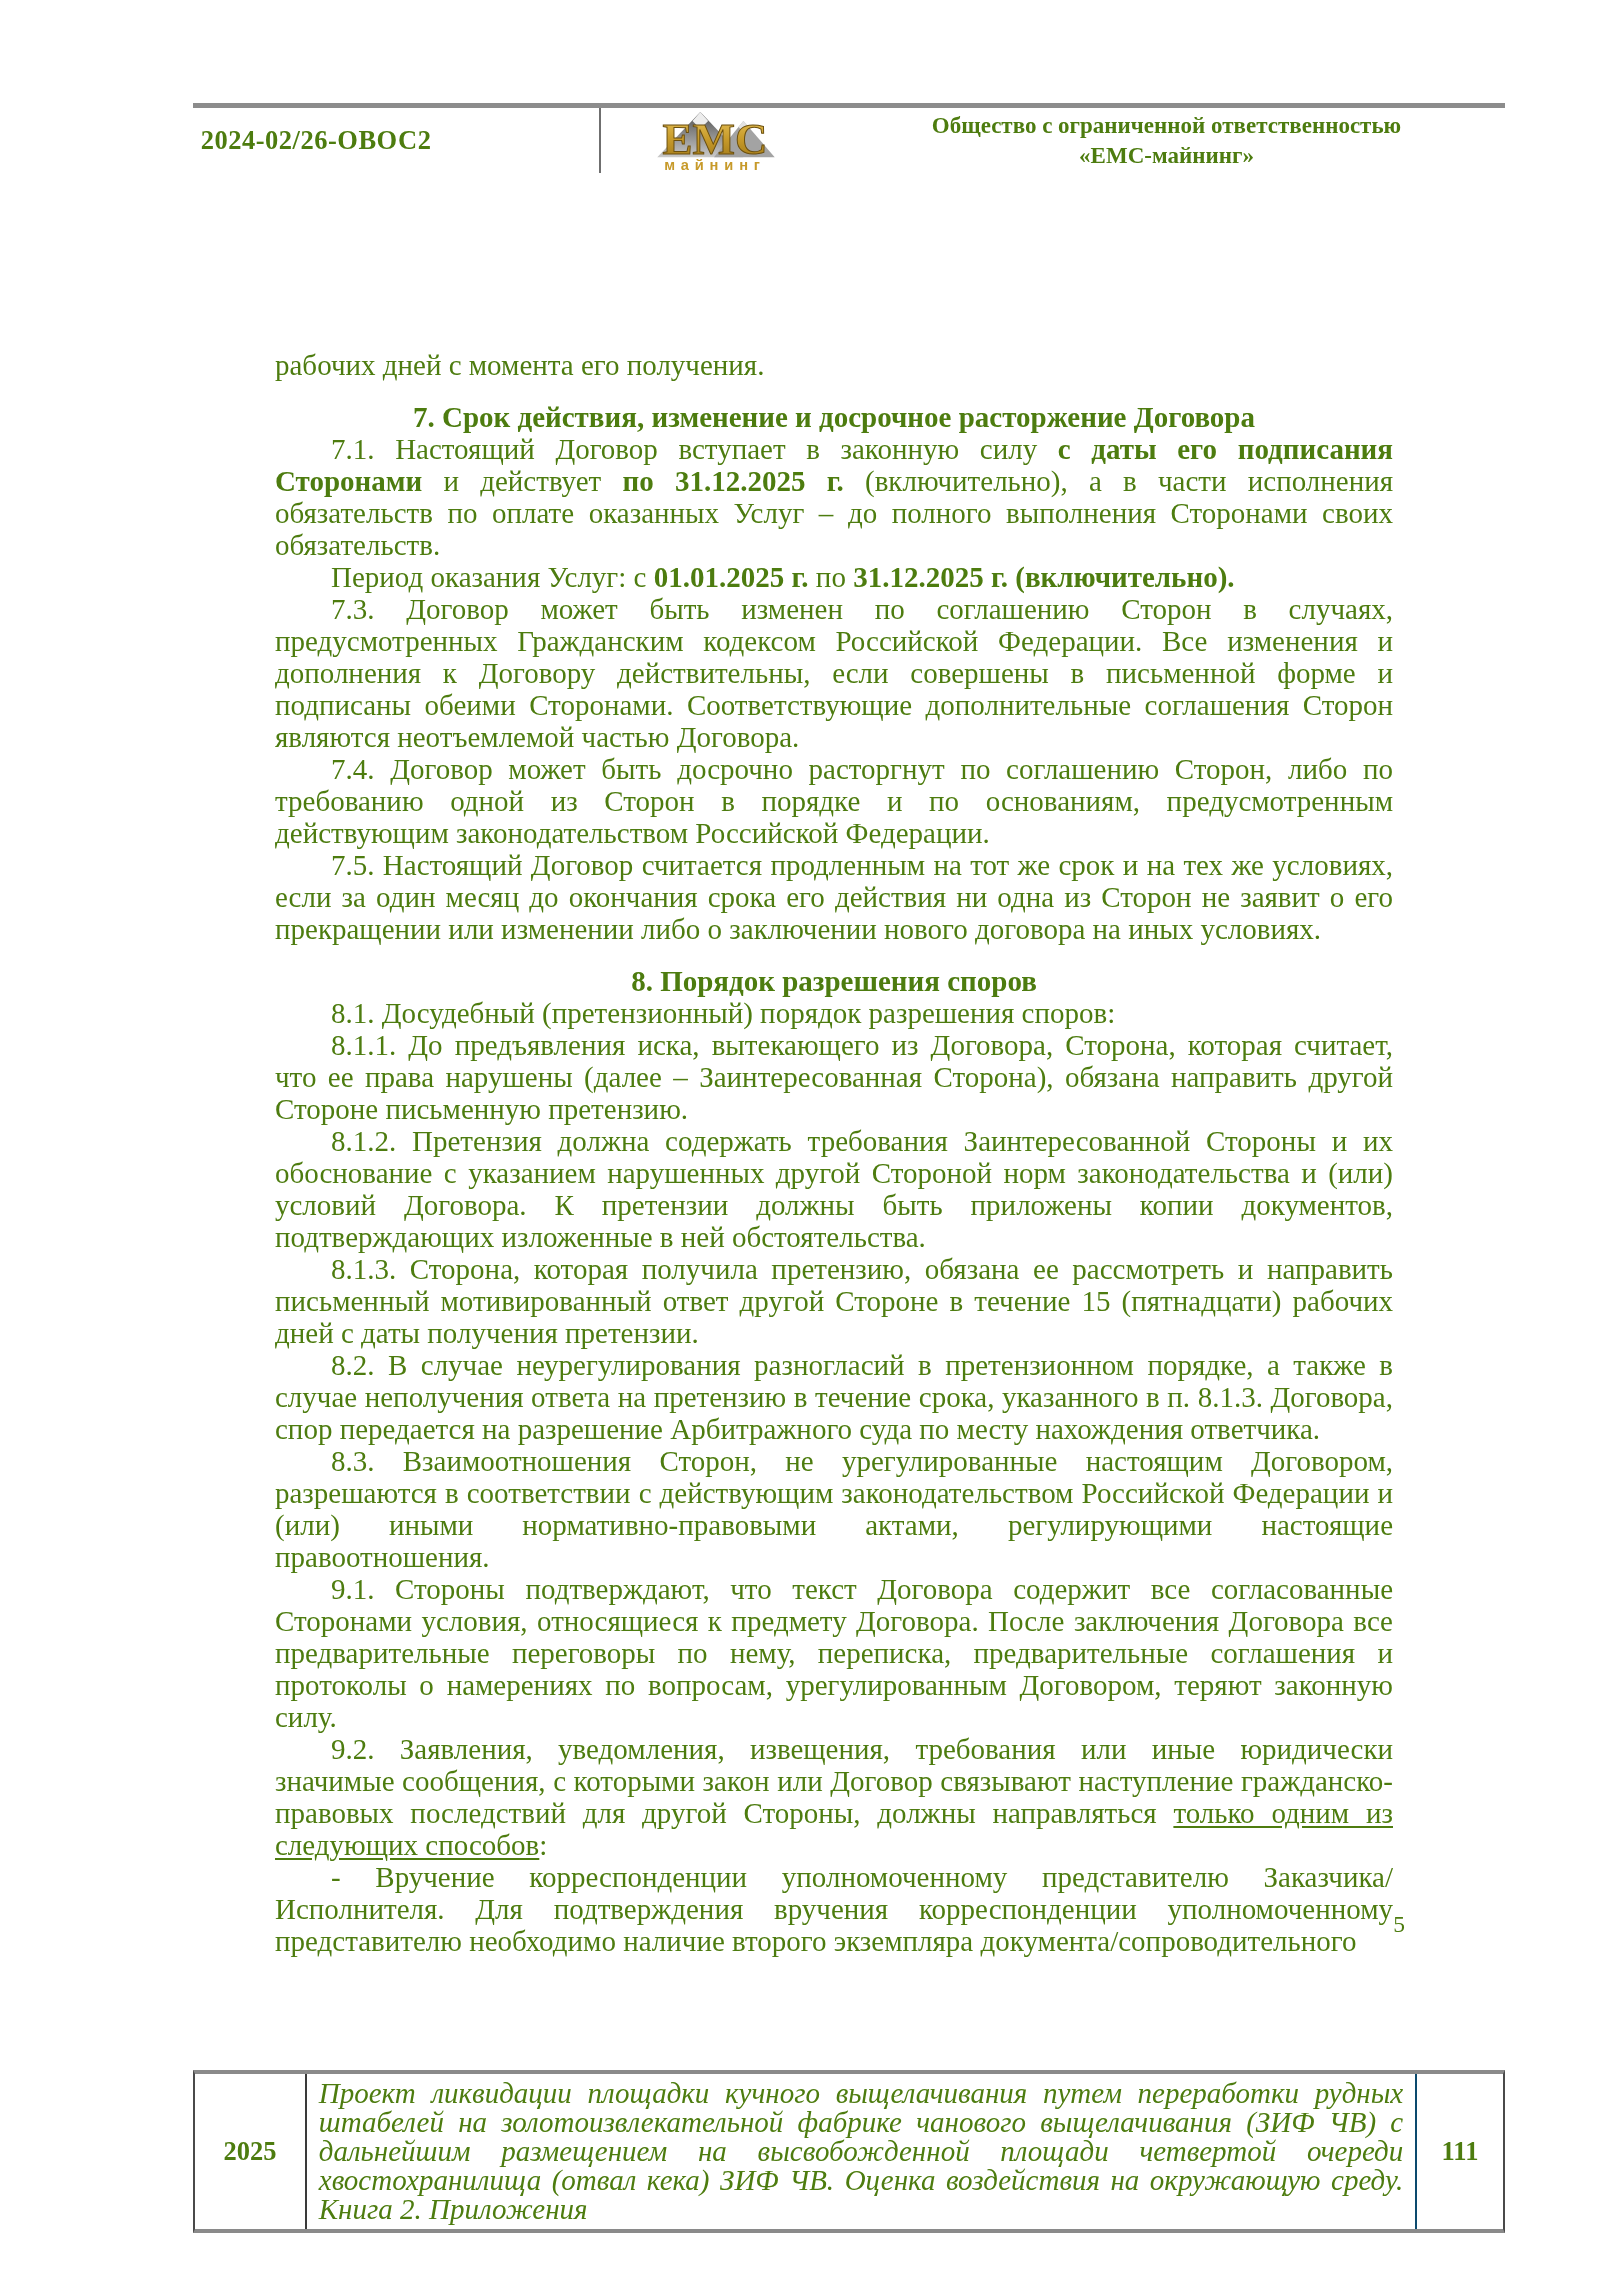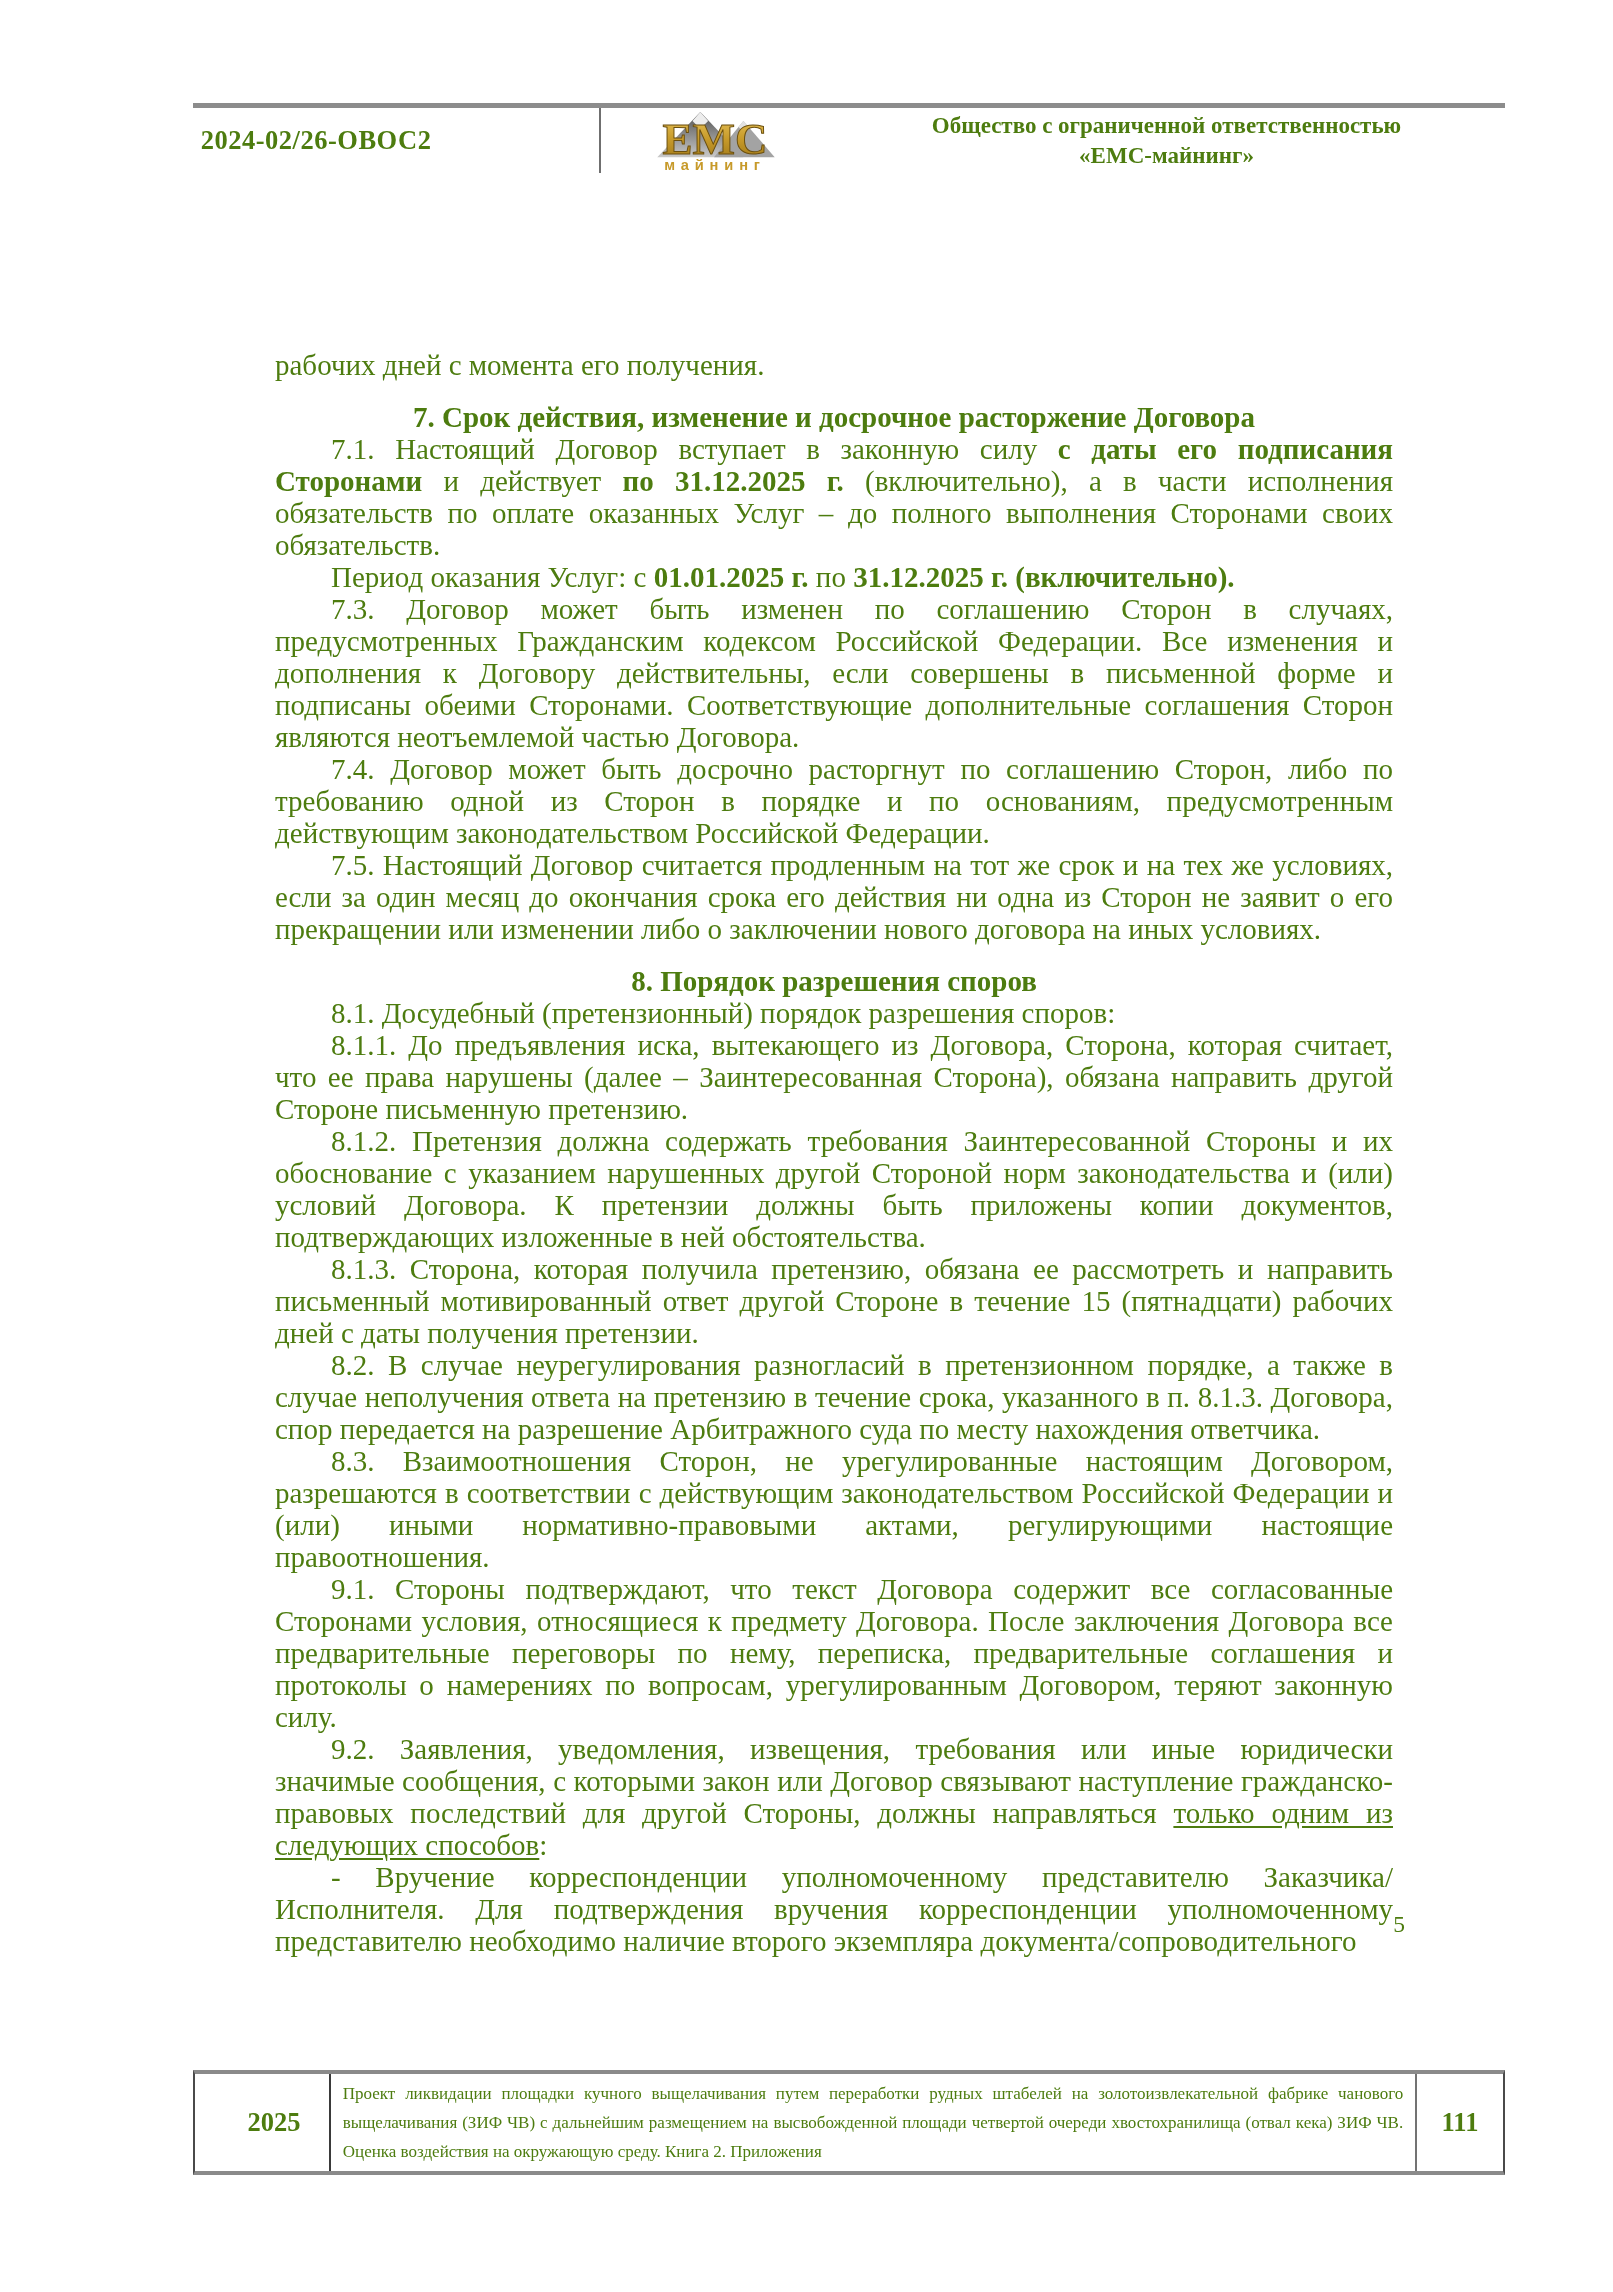--- a/index.html
+++ b/index.html
@@ -39,26 +39,27 @@
   }
   
   .footer{
     position:absolute;left:193px;top:2070px;width:1312px;box-sizing:border-box;
     border-top:4.9px solid #8a8a8a;border-bottom:4.9px solid #8a8a8a;
     border-left:2px solid #4a4a4a;border-right:2px solid #4a4a4a;
     display:flex;align-items:stretch;
   }
   .footer-year-cell{
     width:110px;display:flex;align-items:center;justify-content:center;
-    border-right:2px solid #3a3a3a;font-weight:bold;font-size:26.5px;margin-left:24px;
+    border-right:2px solid #3a3a3a;font-weight:bold;font-size:26.5px;
   }
   .footer-desc-cell{
     flex:1;box-sizing:border-box;padding:4.9px 11.8px;
-    font-size:17px;line-height:29px;text-align:justify;
-    border-right:2px solid #737373;
+    font-size:29px;line-height:29px;text-align:justify;
+    border-right:2px solid #0c4a6e;
+    font-style:italic;
   }
   .footer-page-cell{
     width:86px;display:flex;align-items:center;justify-content:center;
     font-weight:bold;font-size:26.5px;border-radius:25px;
   }
 </style>
 </head>
 <body>
 
 <div class="page">

